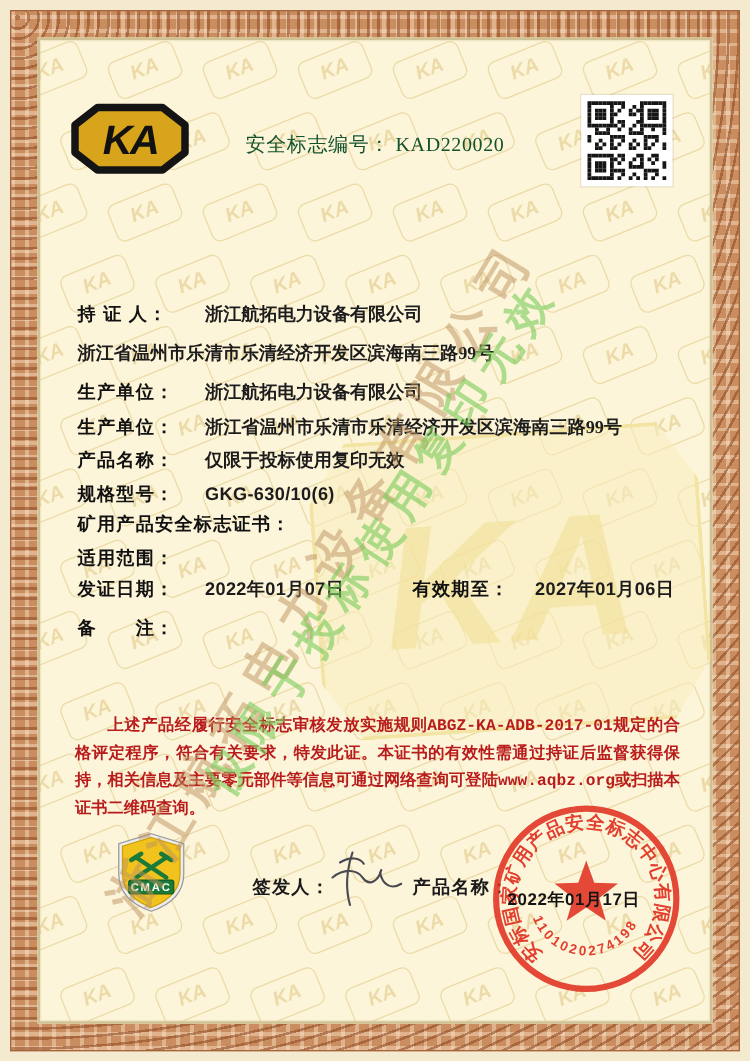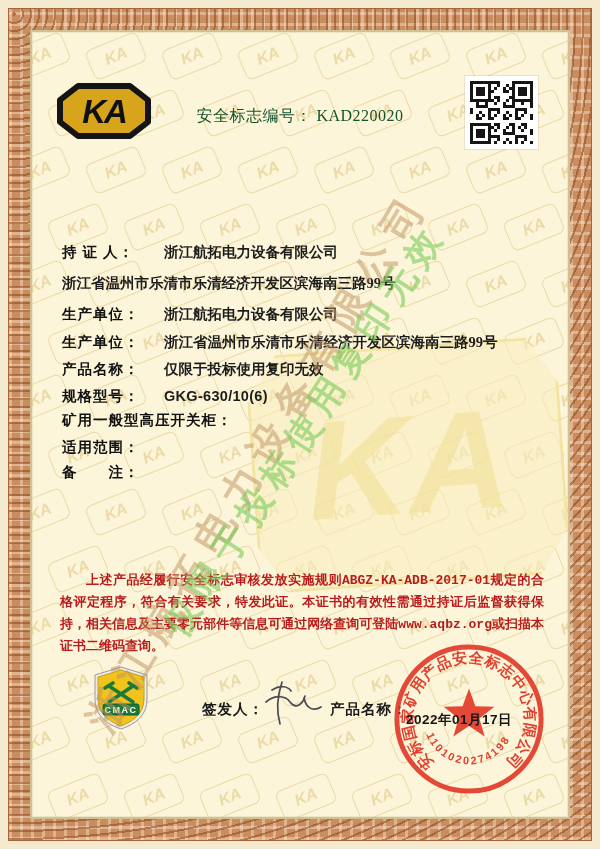--- a/index.html
+++ b/index.html
@@ -447,24 +447,30 @@
       </div>
       <div class="row mb7">
         <span class="lbl">产品名称：</span>
         <span class="val">仅限于投标使用复印无效</span>
       </div>
       <div class="row mb4">
         <span class="lbl">规格型号：</span>
         <span class="val sans">GKG-630/10(6)</span>
       </div>
       <div class="row mb7">
-        <span class="lbl wide">矿用一般型高压开关柜：</span>
+        <span class="lbl wide">矿用产品安全标志证书：</span>
       </div>
       <div class="row mb5">
         <span class="lbl">适用范围：</span>
+      </div>
+      <div class="row mb11">
+        <span class="lbl">发证日期：</span>
+        <span class="val sans w">2022年01月07日</span>
+        <span class="lbl2">有效期至：</span>
+        <span class="val sans">2027年01月06日</span>
       </div>
       <div class="row">
         <span class="lbl">备　　注：</span>
         <span class="val"></span>
       </div>
     </div>
 
     <div class="paragraph">上述产品经履行安全标志审核发放实施规则ABGZ-KA-ADB-2017-01规定的合格评定程序，符合有关要求，特发此证。本证书的有效性需通过持证后监督获得保持，相关信息及主要零元部件等信息可通过网络查询可登陆www.aqbz.org或扫描本证书二维码查询。</div>
 
     <div class="cmac">

